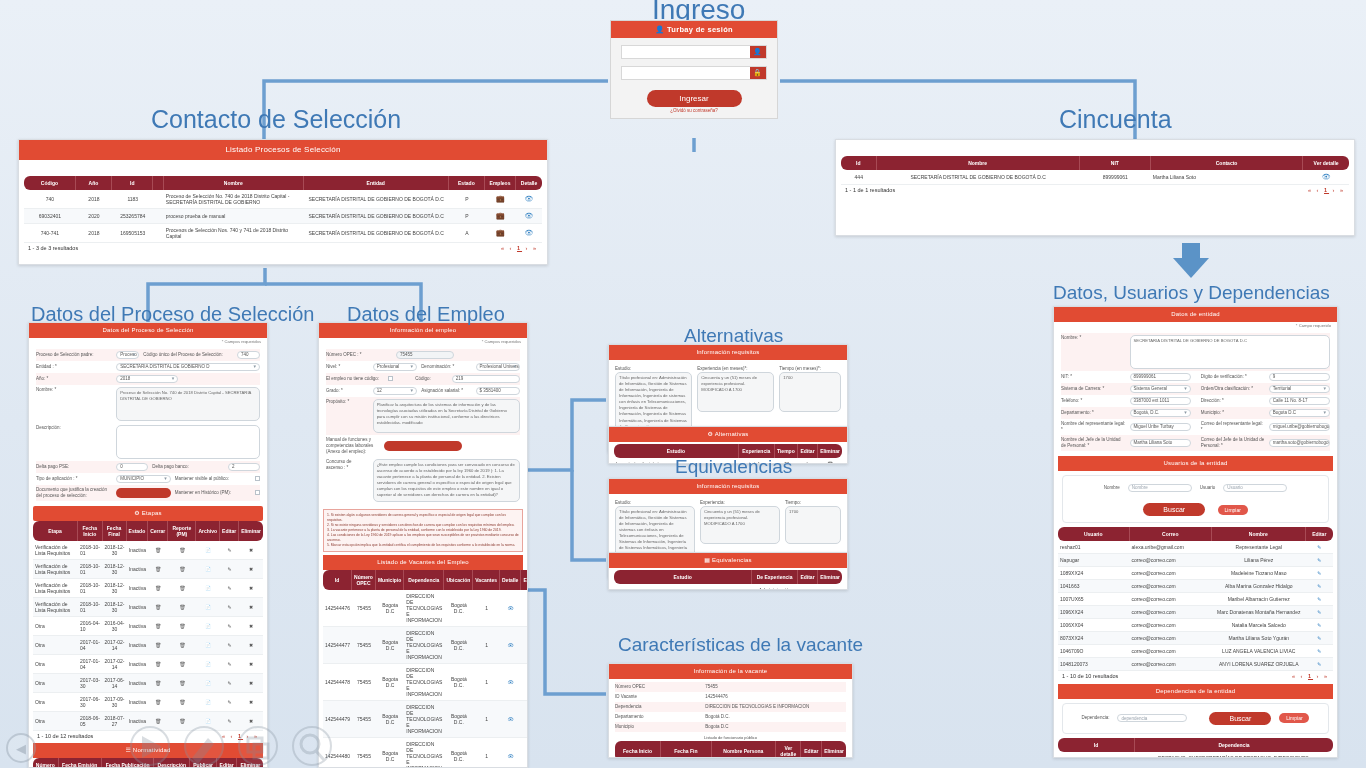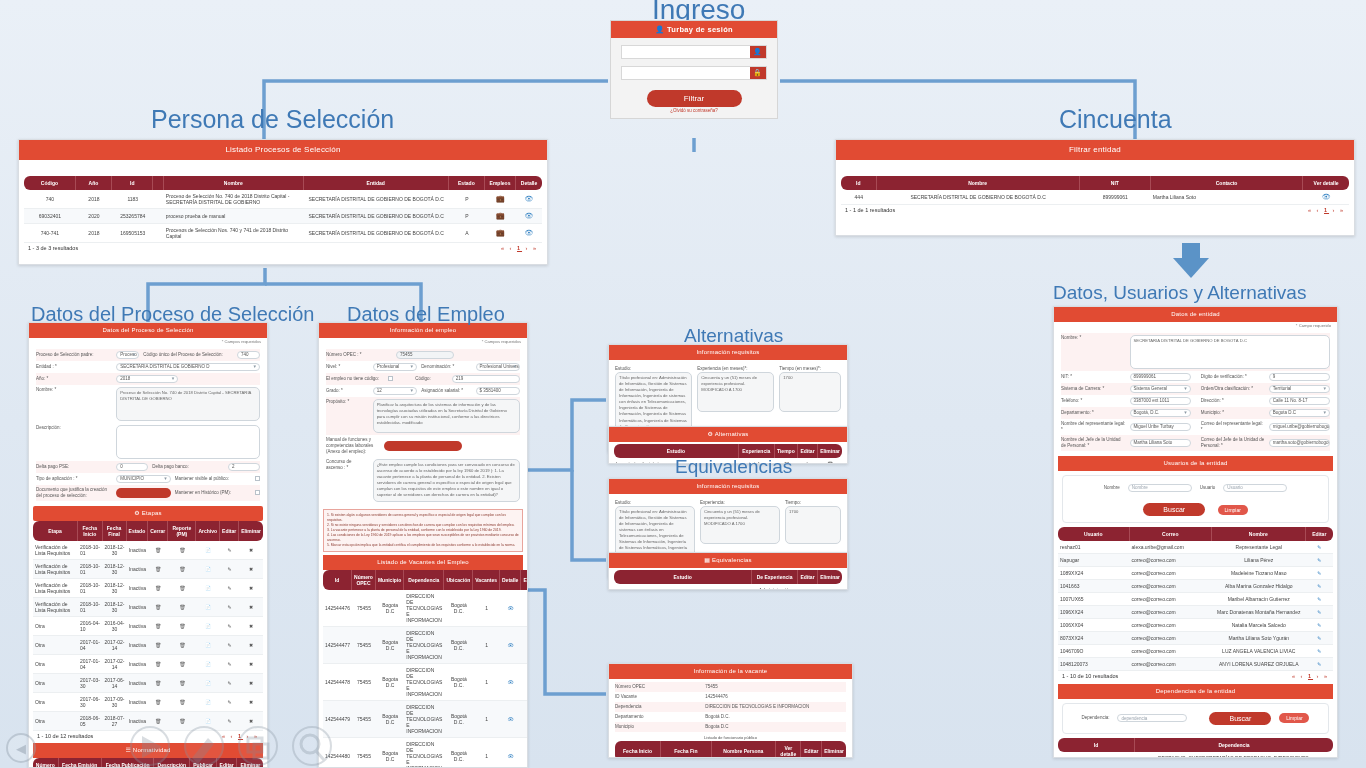--- a/index.html
+++ b/index.html
@@ -137,43 +137,44 @@
       <path d="M528 590 L545 590 L545 694 L606 694"></path>
     </g>
 
     <g>
       <rect x="1182" y="243" width="18" height="18" fill="#5b93c7"></rect>
       <polygon points="1173,258 1209,258 1191,278" fill="#5b93c7"></polygon>
     </g>
   </svg>
 
   <div class="heading" style="left:652px; top:-6px; font-size:28px;">Ingreso</div>
-  <div class="heading" style="left:151px; top:105px; font-size:25px;">Persona de Selección</div>
+  <div class="heading" style="left:151px; top:105px; font-size:25px;">Contacto de Selección</div>
   <div class="heading" style="left:1059px; top:105px; font-size:25px;">Cincuenta</div>
   <div class="heading" style="left:31px; top:303px; font-size:20px;">Datos del Proceso de Selección</div>
   <div class="heading" style="left:347px; top:303px; font-size:20px;">Datos del Empleo</div>
   <div class="heading" style="left:684px; top:325px; font-size:19px;">Alternativas</div>
   <div class="heading" style="left:675px; top:456px; font-size:19px;">Equivalencias</div>
-  <div class="heading" style="left:1053px; top:282px; font-size:19px;">Datos, Usuarios y Alternativas</div>
+  <div class="heading" style="left:618px; top:634px; font-size:19px;">Características de la vacante</div>
+  <div class="heading" style="left:1053px; top:282px; font-size:19px;">Datos, Usuarios y Dependencias</div>
 
   <div id="login" style="left:610px; top:20px; width:168px;">
     <div class="card">
       <div class="hdr">
         <span>👤</span>
         <span>Turbay de sesión</span>
       </div>
       <div class="ibox">
         <input value="" placeholder="" style="">
         <div class="adorn">👤</div>
       </div>
       <div class="ibox">
         <input type="password" value="" placeholder="" style="">
         <div class="adorn">🔒</div>
       </div>
-      <button class="go">Filtrar</button>
+      <button class="go">Ingresar</button>
       <div class="fp">¿Olvidó su contraseña?</div>
     </div>
   </div>
 
   <div class="panel" style="left:18px; top:139px; width:530px; height:126px;">
     <div class="bar big">Listado Procesos de Selección</div>
     <div style="height:16px"></div>
     <div style="padding:0 5px;">
       <table class="t rounded-head">
         <thead>
@@ -226,21 +227,20 @@
         </tbody>
       </table>
       <div class="foot">
         <span>1 - 3 de 3 resultados</span>
         <span class="pager">« ‹ <b>1</b> › »</span>
       </div>
     </div>
   </div>
 
   <div class="panel" style="left:835px; top:139px; width:520px; height:97px;">
-    <div class="bar big">Filtrar entidad</div>
     <div style="height:16px"></div>
     <div style="padding:0 5px;">
       <table class="t rounded-head">
         <thead>
             <tr>
           <th style="width:7%">Id</th>
           <th style="width:40%">Nombre</th>
           <th style="width:14%">NIT</th>
           <th style="width:30%">Contacto</th>
           <th style="width:9%">Ver detalle</th>

